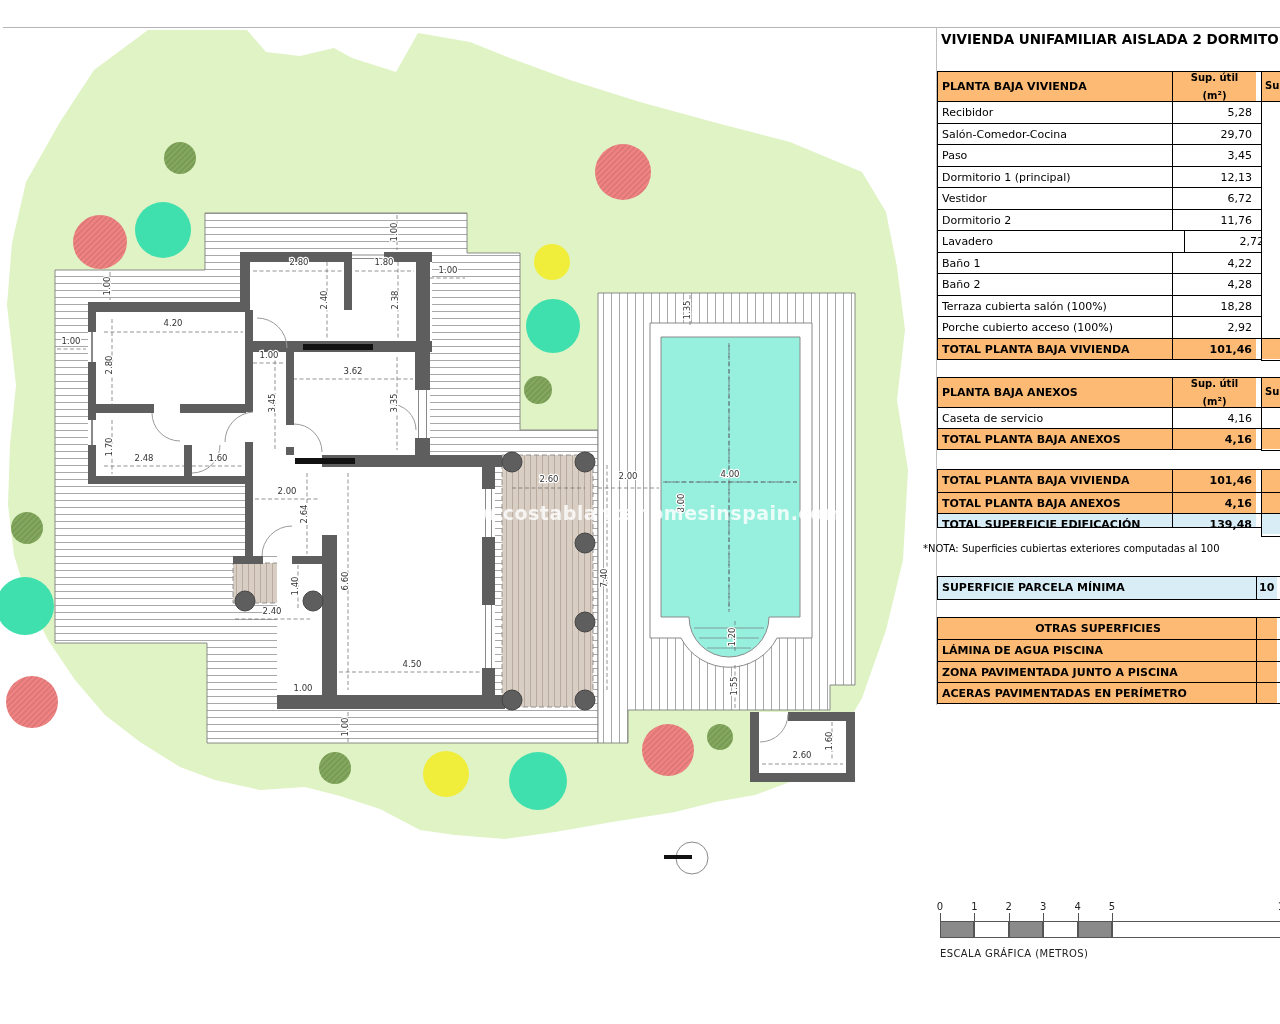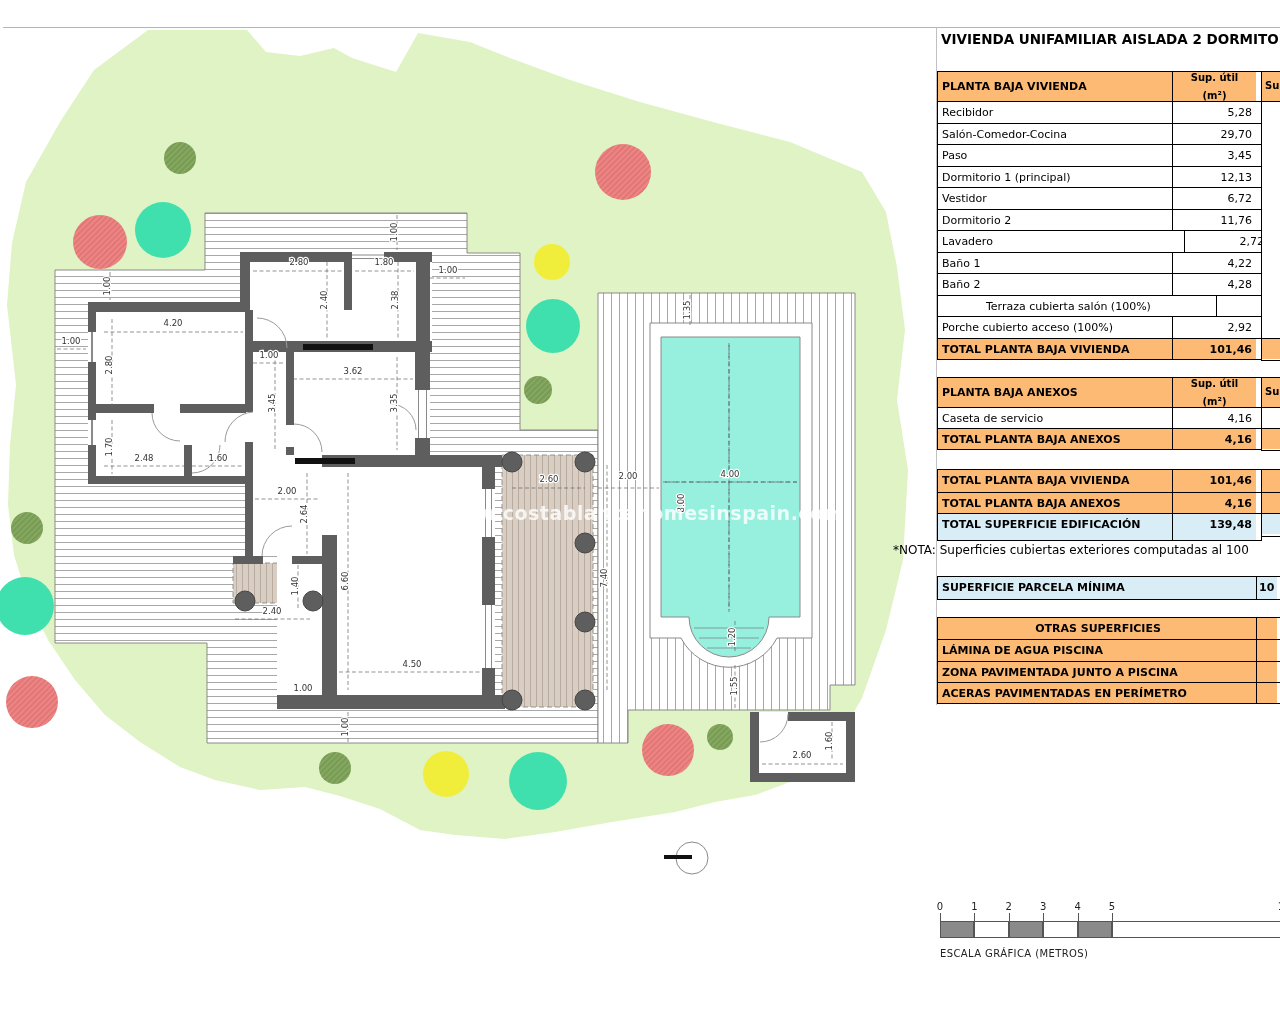--- a/index.html
+++ b/index.html
@@ -19,21 +19,21 @@
   .val{box-sizing:border-box;width:84px;flex:0 0 84px;border-left:1.5px solid #000;text-align:right;padding:4px 4px 0 0;font-size:11px;white-space:nowrap}
   .wide .val{width:21px;flex:0 0 21px;text-align:left;padding:4px 0 0 2px}
   .beige{background:#fdba74}
   .blue{background:#d8edf5}
   .bold{font-weight:bold}
   .hdr2{display:flex;flex-direction:column;align-items:center;justify-content:space-between;
         font-size:10px;font-weight:bold;line-height:11.5px;text-align:center;padding:0}
   .sliver{position:absolute;left:1261px;width:21px;border:1.5px solid #000;border-right:none;box-sizing:border-box;background:#fff}
   .sl{box-sizing:border-box;border-top:1px solid #000;font-size:10px;font-weight:bold;padding:8px 0 0 3px;overflow:hidden}
   .sl.first{border-top:none}
-  .nota{position:absolute;left:893px;top:543px;font-size:12px;white-space:nowrap;color:#000}
+  .nota{position:absolute;left:923px;top:543px;font-size:10px;white-space:nowrap;color:#000}
   .sbnum{position:absolute;top:901px;font-size:10px;color:#222;transform:translateX(-50%)}
   .sbtick{position:absolute;top:913px;width:1px;height:8px;background:#555}
   .sbseg{position:absolute;top:921px;height:17px;border:1px solid #555;box-sizing:border-box}
   .sbcap{position:absolute;left:940px;top:948px;font-size:10px;letter-spacing:.4px;color:#222;white-space:nowrap}
 </style>
 </head>
 <body>
 
 <svg id="plan" width="936" height="1024" viewBox="0 0 936 1024">
   <defs>
@@ -302,21 +302,21 @@
       <div class="val">2,72</div>
     </div>
     <div class="tr " style="height: 21.5px;">
       <div class="lbl">Baño 1</div>
       <div class="val">4,22</div>
     </div>
     <div class="tr " style="height: 21.5px;">
       <div class="lbl">Baño 2</div>
       <div class="val">4,28</div>
     </div>
-    <div class="tr " style="height: 21.5px; padding-left: 44px;">
+    <div class="tr " style="height: 21.5px;">
       <div class="lbl">Terraza cubierta salón (100%)</div>
       <div class="val">18,28</div>
     </div>
     <div class="tr " style="height: 21.5px;">
       <div class="lbl">Porche cubierto acceso (100%)</div>
       <div class="val">2,92</div>
     </div>
     <div class="tr totalrow" style="height: 21.5px;">
       <div class="lbl beige bold">TOTAL PLANTA BAJA VIVIENDA</div>
       <div class="val beige bold">101,46</div>
@@ -341,21 +341,21 @@
   </div>
 <div id="tbl-resumen" class="tbl" style="top:469px">
     <div class="tr first" style="height: 21.5px;">
       <div class="lbl bold beige">TOTAL PLANTA BAJA VIVIENDA</div>
       <div class="val bold beige">101,46</div>
     </div>
     <div class="tr " style="height: 21.5px;">
       <div class="lbl bold beige">TOTAL PLANTA BAJA ANEXOS</div>
       <div class="val bold beige">4,16</div>
     </div>
-    <div class="tr " style="height: 27px;">
+    <div class="tr " style="height: 14px;">
       <div class="lbl bold blue">TOTAL SUPERFICIE EDIFICACIÓN</div>
       <div class="val bold blue">139,48</div>
     </div>
   </div>
 <div class="nota">*NOTA: Superficies cubiertas exteriores computadas al 100</div>
 <div id="tbl-parcela" class="tbl wide" style="top:576px">
     <div class="tr first" style="height: 21.5px;">
       <div class="lbl bold blue">SUPERFICIE PARCELA MÍNIMA</div>
       <div class="val bold blue">10</div>
     </div>

